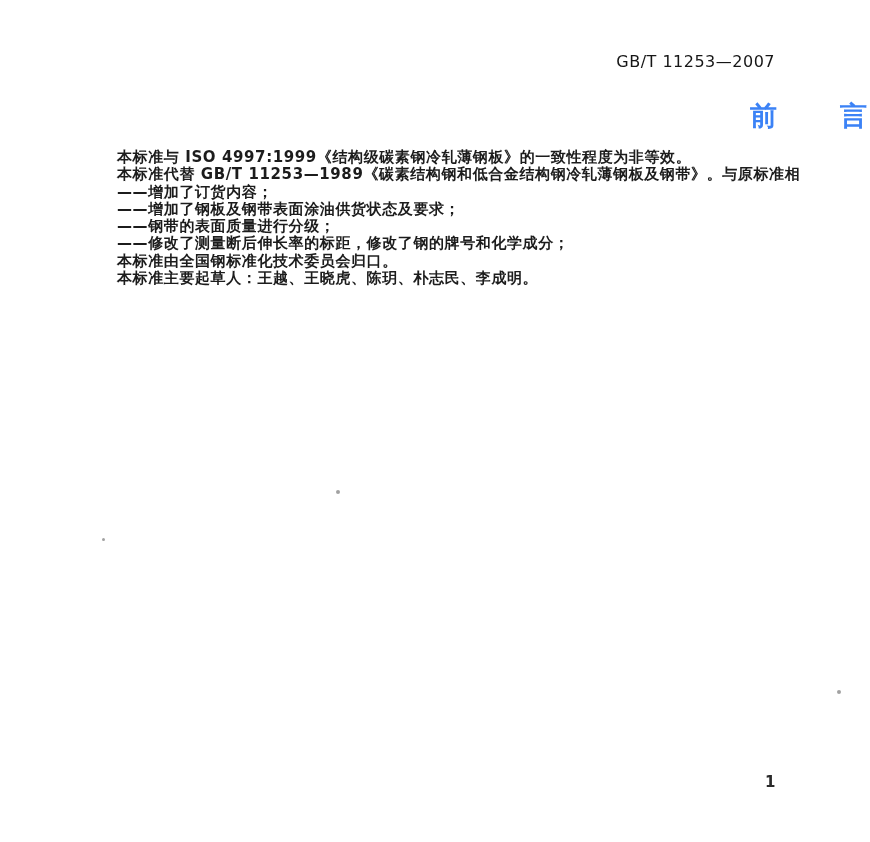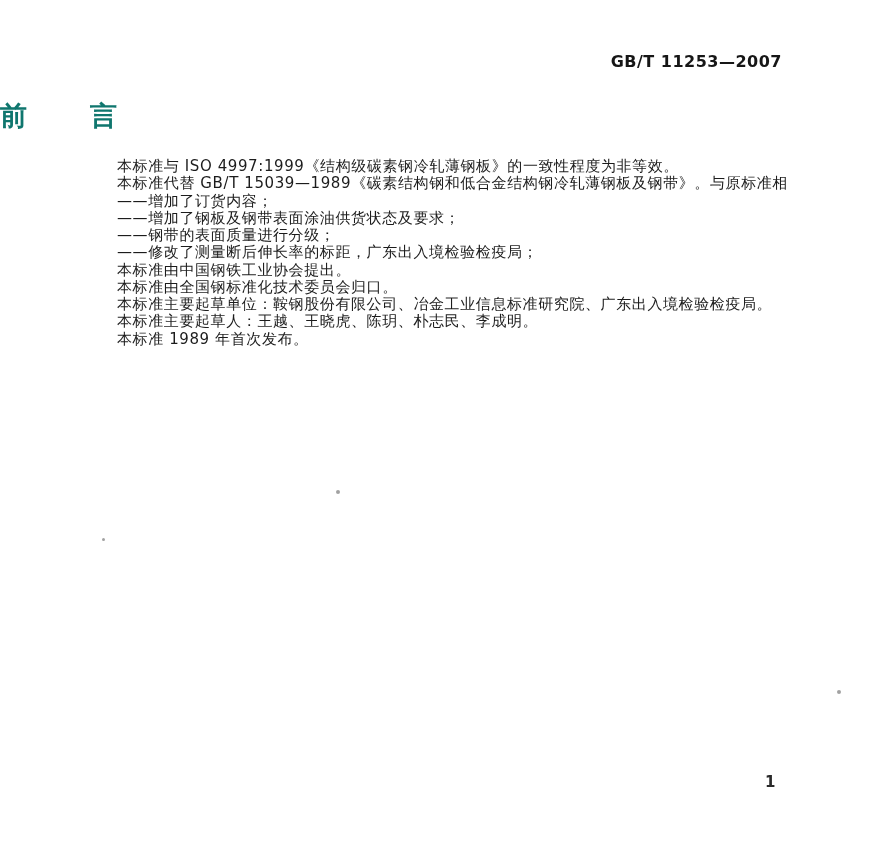--- a/index.html
+++ b/index.html
@@ -12,45 +12,45 @@
     width: 870px;
     height: 842px;
     background: #ffffff;
     overflow: hidden;
     font-family: "DejaVu Sans", "Liberation Sans", sans-serif;
     color: #1c1c1c;
   }
   .doc-header {
     position: absolute;
     top: 52px;
-    right: 88px;
+    right: 95px;
     font-size: 16px;
-    font-weight: 700;
+    font-weight: 400;
     letter-spacing: 0.5px;
     color: #161616;
   }
   .doc-title {
     position: absolute;
     top: 98px;
     left: 0;
     width: 100%;
     margin: 0;
-    text-align: left;
+    text-align: right;
     font-size: 27px;
     font-weight: 700;
     letter-spacing: 3px;
-    color: #0f766e;
+    color: #3b82f6;
   }
   .foreword {
     position: absolute;
-    top: 158px;
+    top: 149px;
     left: 85px;
     width: 730px;
     font-size: 15px;
-    font-weight: 400;
+    font-weight: 700;
     line-height: 17.25px;
     letter-spacing: 0.6px;
     color: #1c1c1c;
   }
   .text-line {
     white-space: nowrap;
   }
   .text-line.indent {
     padding-left: 32px;
   }
@@ -76,30 +76,27 @@
 <body>
 
 <div class="page">
 
   <div class="doc-header">GB/T 11253—2007</div>
 
   <h1 class="doc-title">前　　言</h1>
 
   <div class="foreword" id="foreword-content">
       <div class="text-line indent">本标准与 ISO 4997:1999《结构级碳素钢冷轧薄钢板》的一致性程度为非等效。</div>
-      <div class="text-line indent">本标准代替 GB/T 15039—1989《碳素结构钢和低合金结构钢冷轧薄钢板及钢带》。与原标准相</div>
+      <div class="text-line indent">本标准代替 GB/T 11253—1989《碳素结构钢和低合金结构钢冷轧薄钢板及钢带》。与原标准相</div>
       <div class="text-line indent">——增加了订货内容；</div>
       <div class="text-line indent">——增加了钢板及钢带表面涂油供货状态及要求；</div>
       <div class="text-line indent">——钢带的表面质量进行分级；</div>
-      <div class="text-line indent">——修改了测量断后伸长率的标距，广东出入境检验检疫局；</div>
-      <div class="text-line indent">本标准由中国钢铁工业协会提出。</div>
+      <div class="text-line indent">——修改了测量断后伸长率的标距，修改了钢的牌号和化学成分；</div>
       <div class="text-line indent">本标准由全国钢标准化技术委员会归口。</div>
-      <div class="text-line indent">本标准主要起草单位：鞍钢股份有限公司、冶金工业信息标准研究院、广东出入境检验检疫局。</div>
       <div class="text-line indent">本标准主要起草人：王越、王晓虎、陈玥、朴志民、李成明。</div>
-      <div class="text-line indent">本标准 1989 年首次发布。</div>
     </div>
 
   <div class="page-number">1</div>
 
   <div class="speck speck-a"></div>
   <div class="speck speck-b"></div>
   <div class="speck speck-c"></div>
 
 </div>
 

